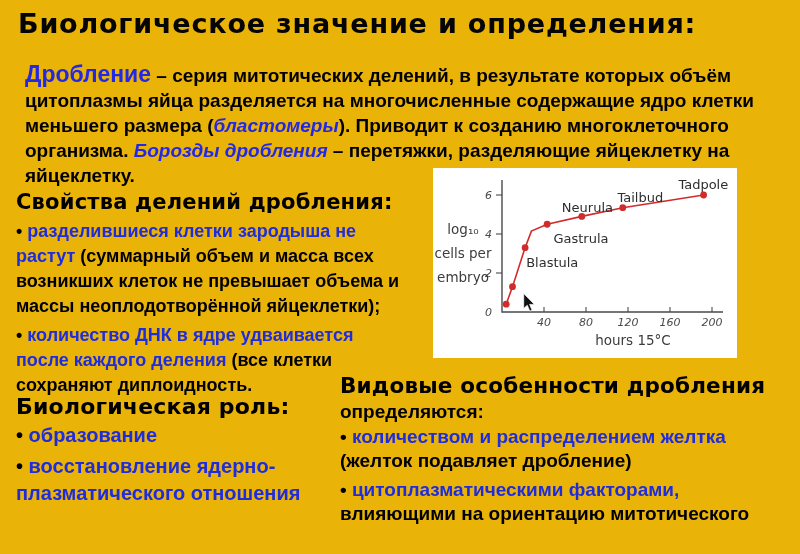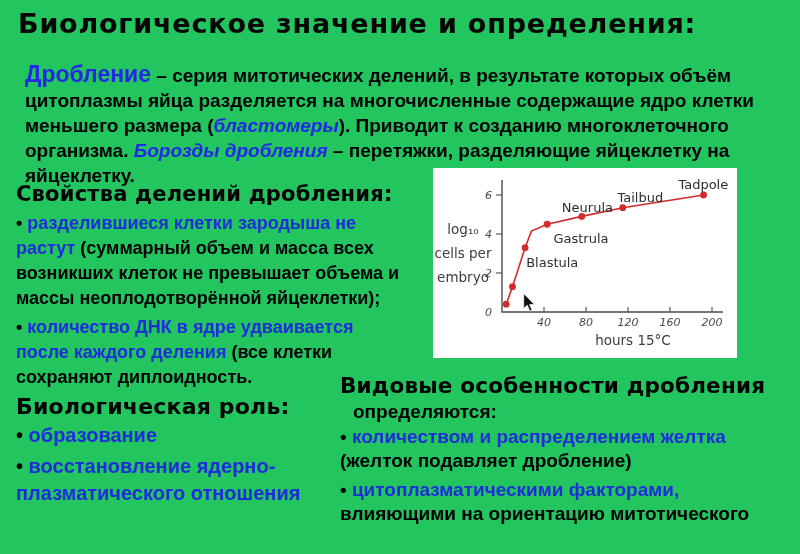--- a/index.html
+++ b/index.html
@@ -1,18 +1,18 @@
 <!DOCTYPE html>
 <html><head>
 <meta charset="utf-8">
 <style>
   html,body{margin:0;padding:0;}
   .slide{
     position:relative; width:800px; height:554px; overflow:hidden;
-    background:#22c55e;
+    background:#eab308;
     font-family:"Liberation Sans", sans-serif;
     color:#000;
     text-decoration:underline;
   }
   .title{
     position:absolute; left:18px; top:8px; margin:0;
     font-family:"DejaVu Sans", sans-serif;
     font-size:27px; font-weight:700; letter-spacing:0.8px; color:#050505;
     white-space:nowrap;
   }
@@ -23,39 +23,39 @@
   .se{color:#1F2CDB;}
   .st{color:#2228E6; font-weight:700; font-size:23px;}
   .sei{color:#2228E6; font-weight:700; font-style:italic;margin-top:12px;}
 
   .intro{
     position:absolute; left:25px; top:62px; width:760px;
     font-size:19px; line-height:25px; font-weight:700;
   }
   .props{position:absolute; left:16px; top:182px; width:420px;}
   .props h2{
-    margin:0 0 5px 0; font-family:"DejaVu Sans", sans-serif;
+    margin:8px 0 5px 0; font-family:"DejaVu Sans", sans-serif;
     font-size:21px; font-weight:700; letter-spacing:0.2px; white-space:nowrap;
   }
   .props .textblock{font-size:18px; line-height:25px; font-weight:700;}
 
   .role{position:absolute; left:16px; top:394px; width:320px;}
   .role h2{
     margin:0 0 3px 0; font-family:"DejaVu Sans", sans-serif;
     font-size:22px; font-weight:700; letter-spacing:0.2px; white-space:nowrap;
   }
   .role .textblock{font-size:20px; line-height:27px; font-weight:700;}
   .role .line.gap{margin-top:4px;}
 
   .species{position:absolute; left:340px; top:373px; width:455px;}
   .species h2{
     margin:0; font-family:"DejaVu Sans", sans-serif;
     font-size:21.5px; font-weight:700; letter-spacing:0.2px; white-space:nowrap;
   }
-  .species .sub{font-size:19px; font-weight:700; line-height:24px; margin:2px 0 1px 13px;}
+  .species .sub{font-size:19px; font-weight:700; line-height:24px; margin:2px 0 1px 0;}
   .species .textblock{font-size:19px; line-height:24px; font-weight:700;}
   .species .line.gap{margin-top:5px;}
 
   .chart-box{
     position:absolute; left:433px; top:168px; width:304px; height:190px;
     margin:0; background:#FFFFFF;
   }
   .chart-box svg{display:block;}
   .tick{font:italic 11px "DejaVu Sans", sans-serif; fill:#4a4a4a;}
   .axlabel{font:13.5px "DejaVu Sans", sans-serif; fill:#3d3d3d;}

